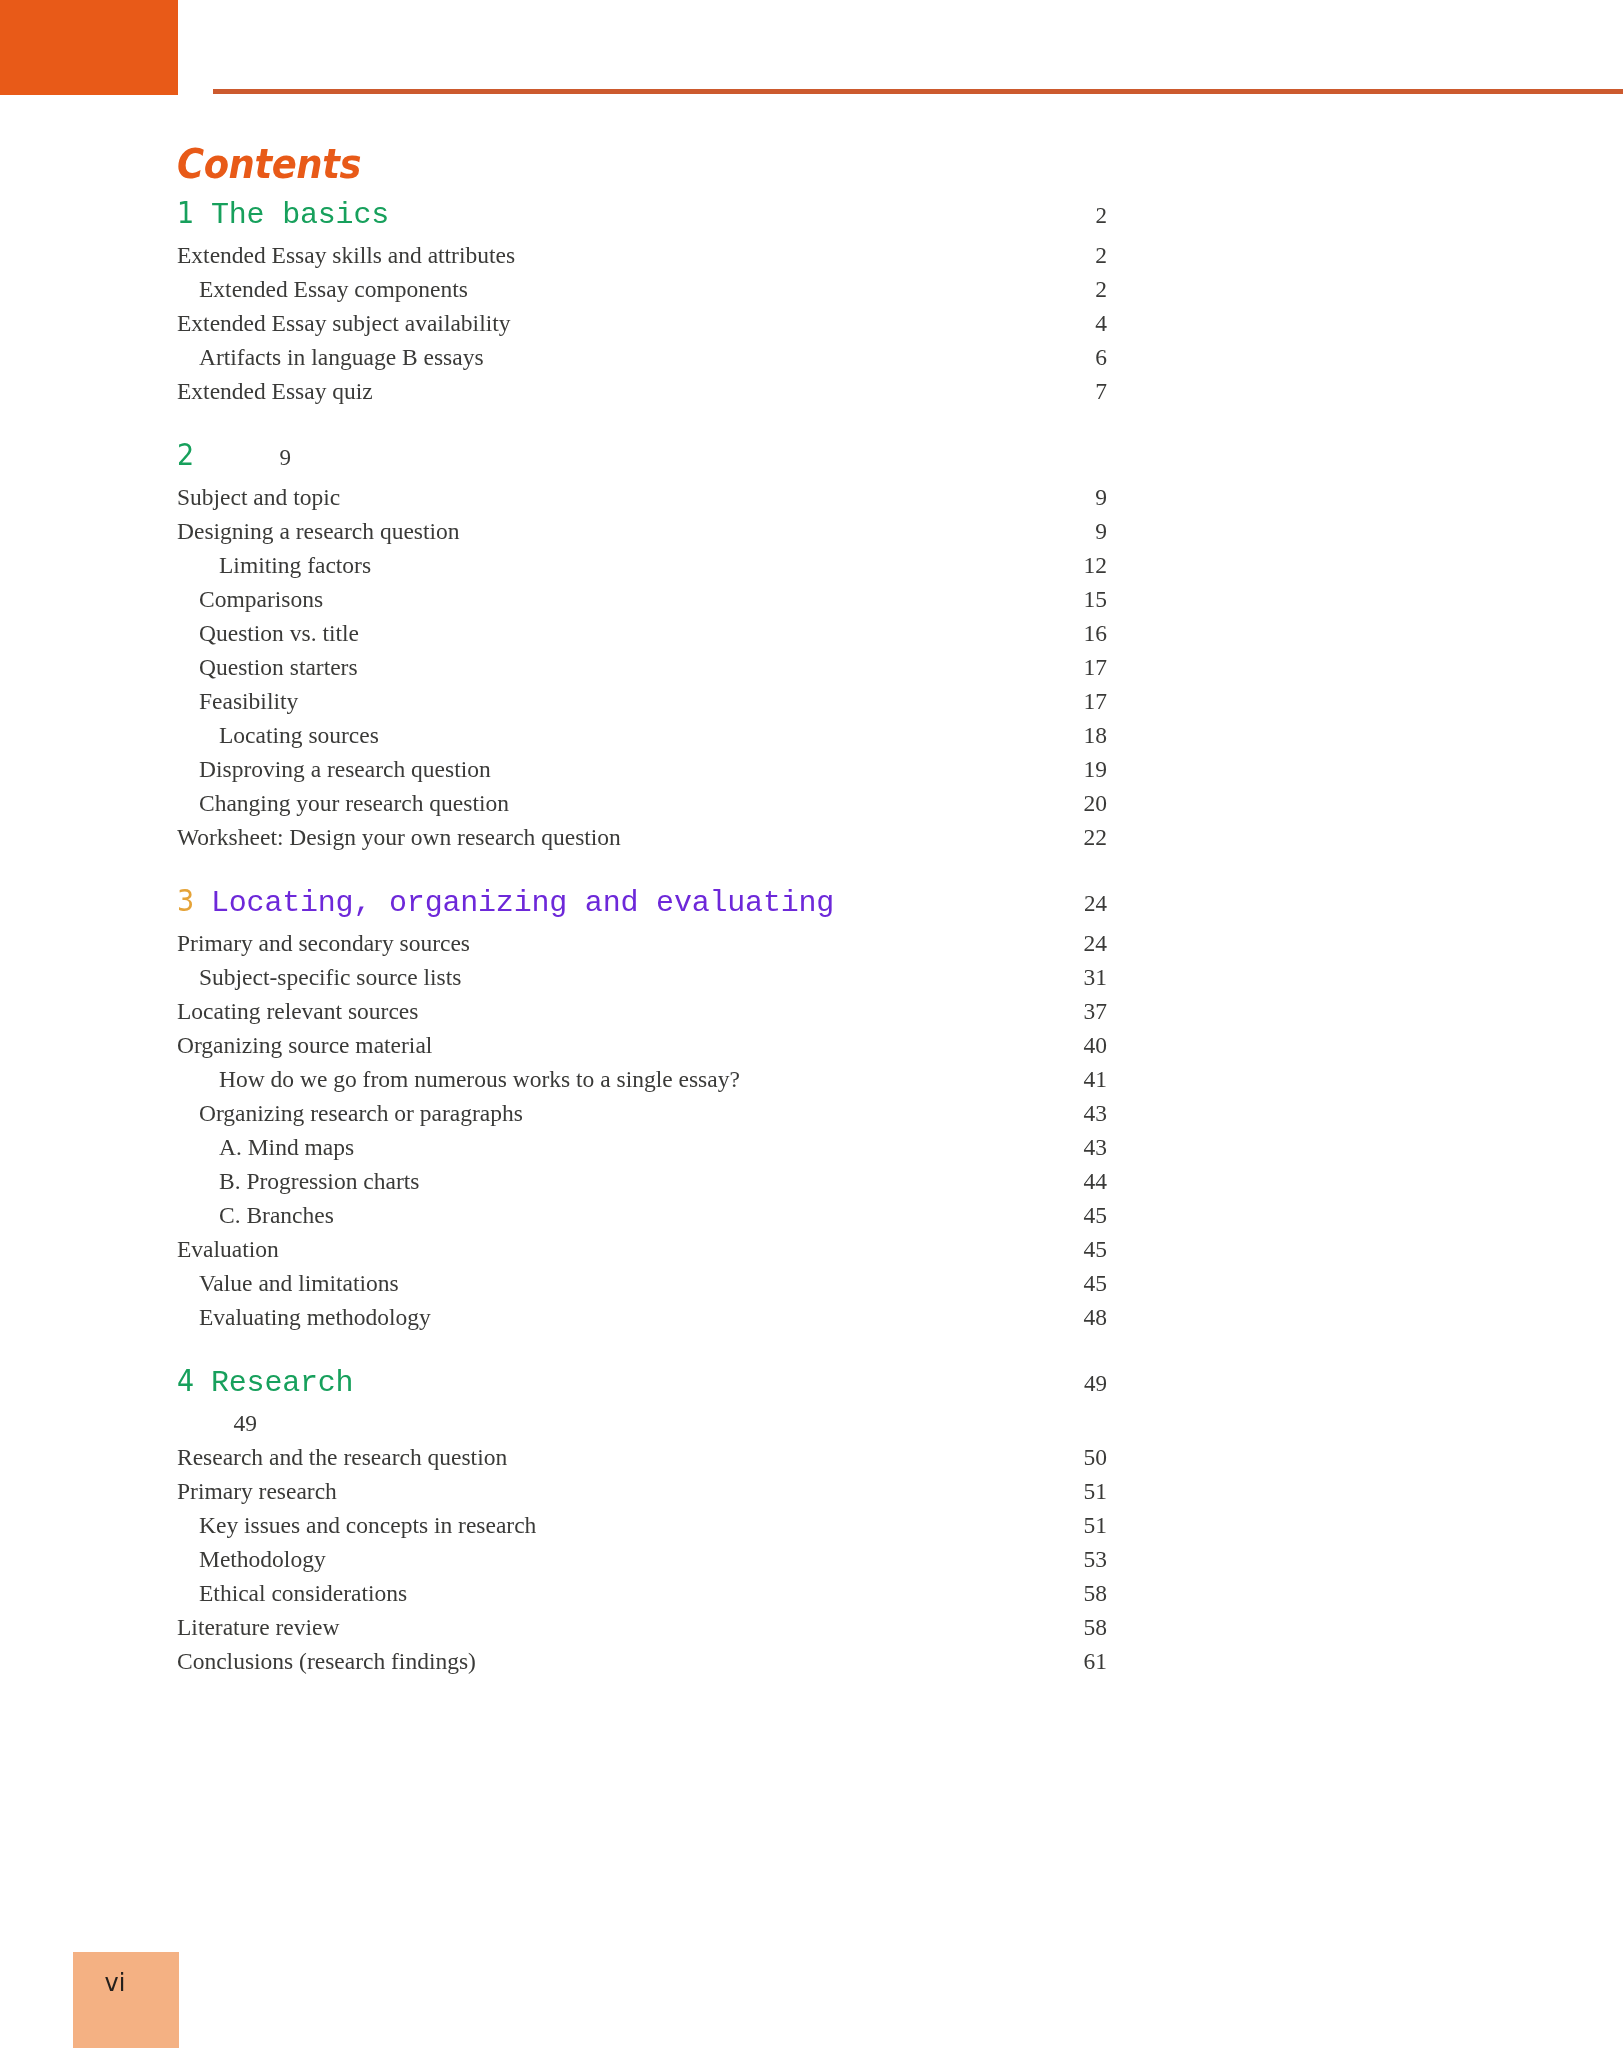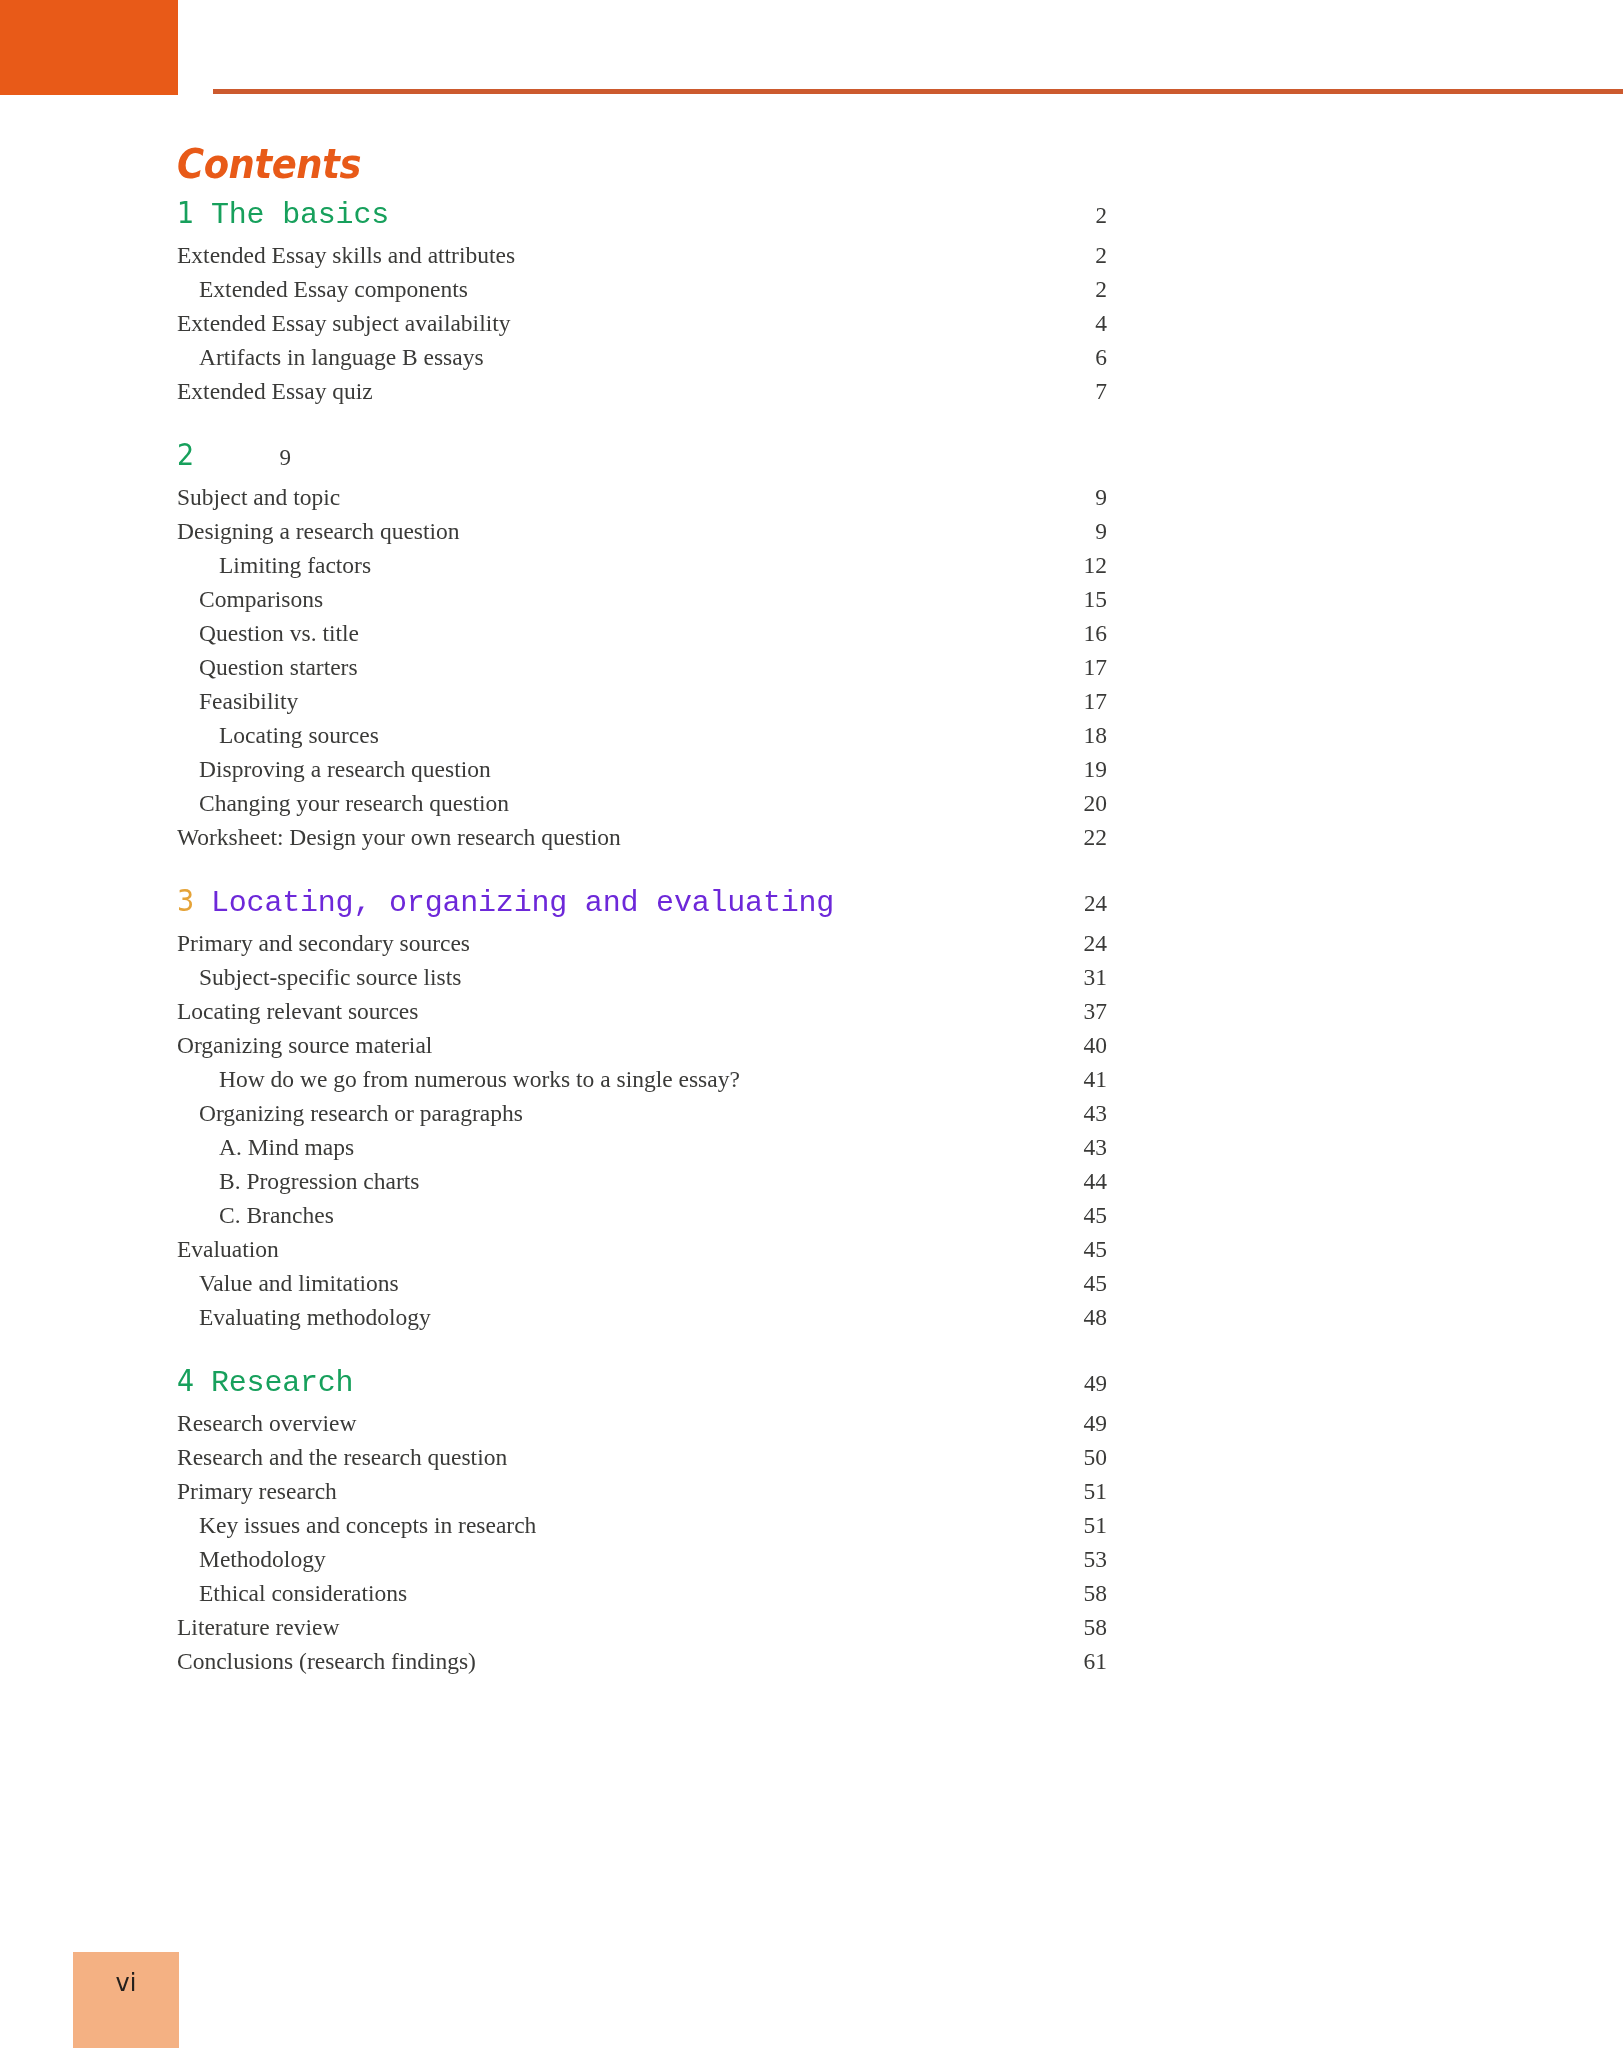--- a/index.html
+++ b/index.html
@@ -121,21 +121,21 @@
   #folio-block {
     position: absolute;
     left: 73px;
     top: 1952px;
     width: 106px;
     height: 96px;
     background: #F4B183;
   }
   #folio-number {
     position: absolute;
-    left: 73px;
+    left: 62px;
     top: 1952px;
     width: 106px;
     height: 96px;
     display: flex;
     align-items: flex-start;
     justify-content: center;
     padding-top: 17px;
     font-family: "DejaVu Sans", "Liberation Sans", sans-serif;
     font-size: 24px;
     color: #231f1c;
@@ -282,21 +282,20 @@
         <span class="entry-page">48</span>
       </div>
     </div>
     <div class="chapter">
       <div class="chapter-head">
         <span class="chapter-num" style="color: rgb(23, 160, 92);">4</span>
         <span class="chapter-title" style="color: rgb(23, 160, 92);">Research</span>
         <span class="chapter-page">49</span>
       </div>
       <div class="entry lvl1">
-        <span class="entry-label">Research overview</span>
         <span class="entry-page">49</span>
       </div>
       <div class="entry lvl1">
         <span class="entry-label">Research and the research question</span>
         <span class="entry-page">50</span>
       </div>
       <div class="entry lvl1">
         <span class="entry-label">Primary research</span>
         <span class="entry-page">51</span>
       </div>

